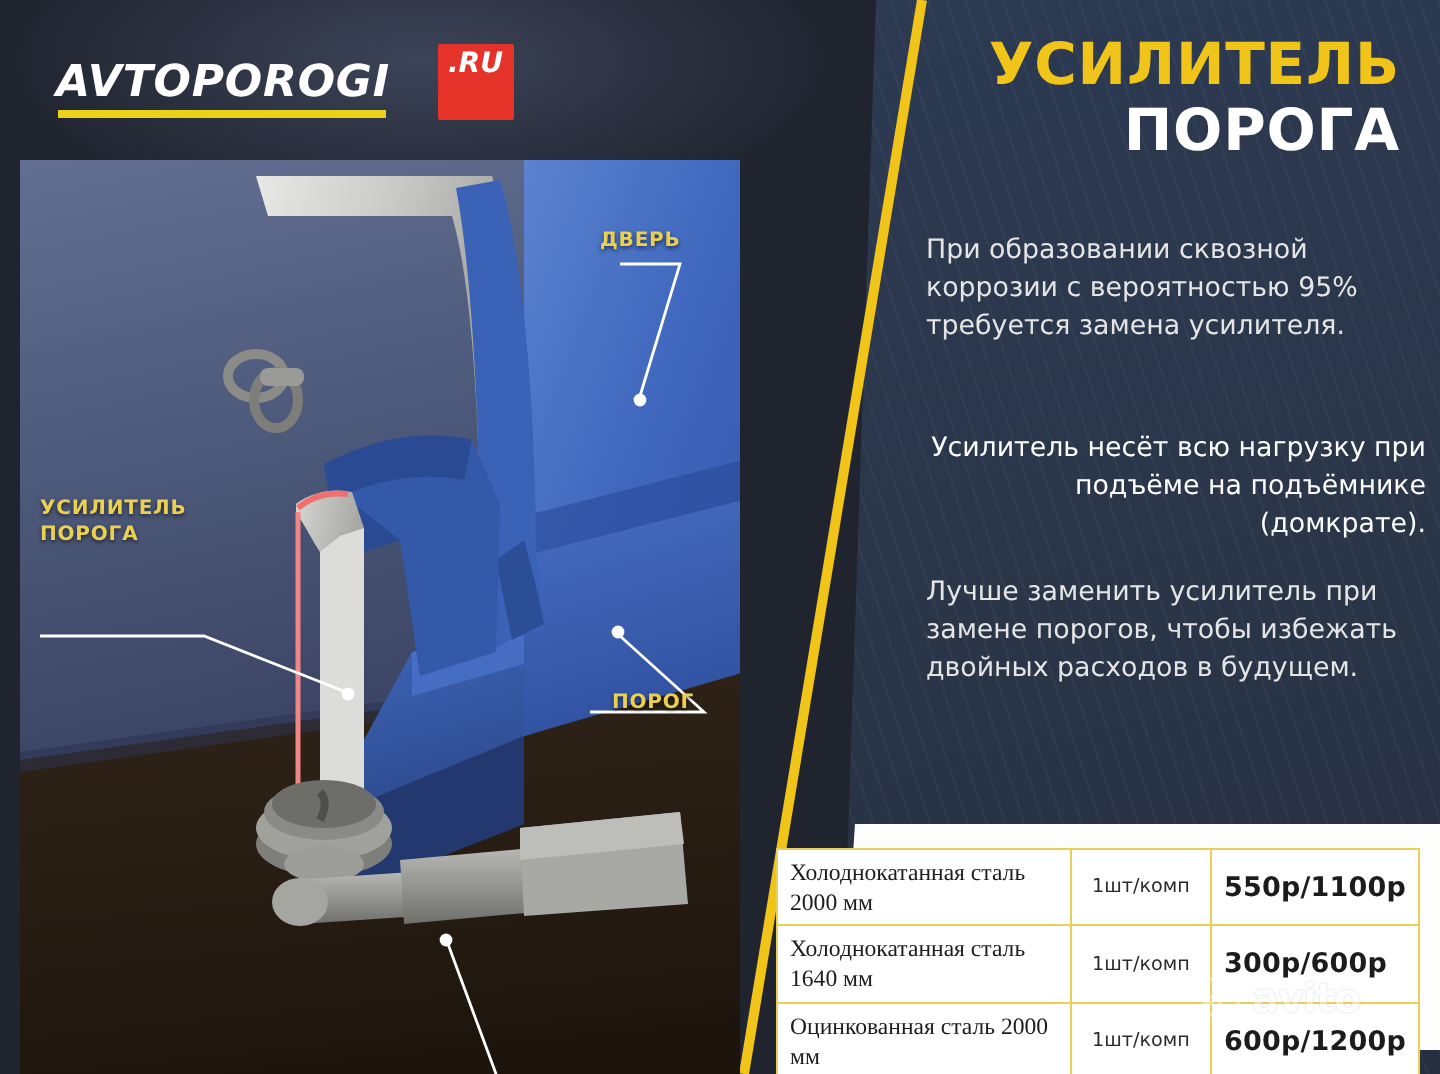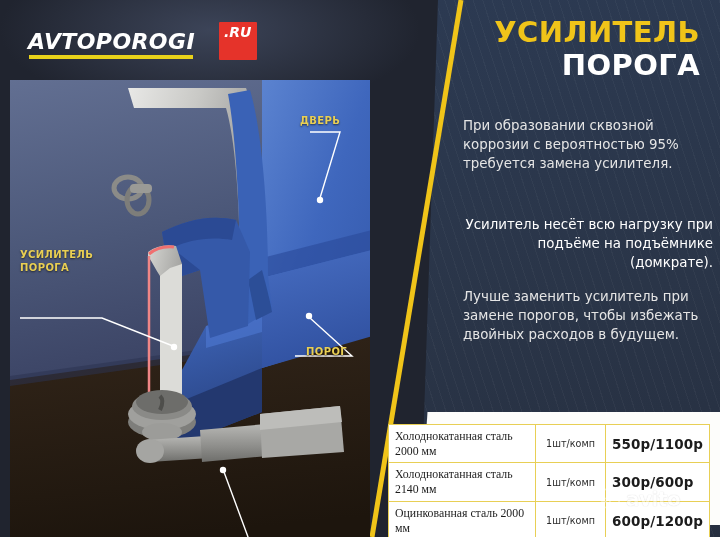--- a/index.html
+++ b/index.html
@@ -300,21 +300,21 @@
   <div id="para-3" class="para yellow">Лучше заменить усилитель при замене порогов, чтобы избежать двойных расходов в будущем.</div>
 
   <table class="price-table">
     <tbody>
       <tr>
         <td class="pt-name">Холоднокатанная сталь 2000 мм</td>
         <td class="pt-qty">1шт/комп</td>
         <td class="pt-price">550р/1100р</td>
       </tr>
       <tr>
-        <td class="pt-name">Холоднокатанная сталь 2140 мм</td>
+        <td class="pt-name">Холоднокатанная сталь 1640 мм</td>
         <td class="pt-qty">1шт/комп</td>
         <td class="pt-price">300р/600р</td>
       </tr>
       <tr>
         <td class="pt-name">Оцинкованная сталь 2000 мм</td>
         <td class="pt-qty">1шт/комп</td>
         <td class="pt-price">600р/1200р</td>
       </tr>
     </tbody>
   </table>

